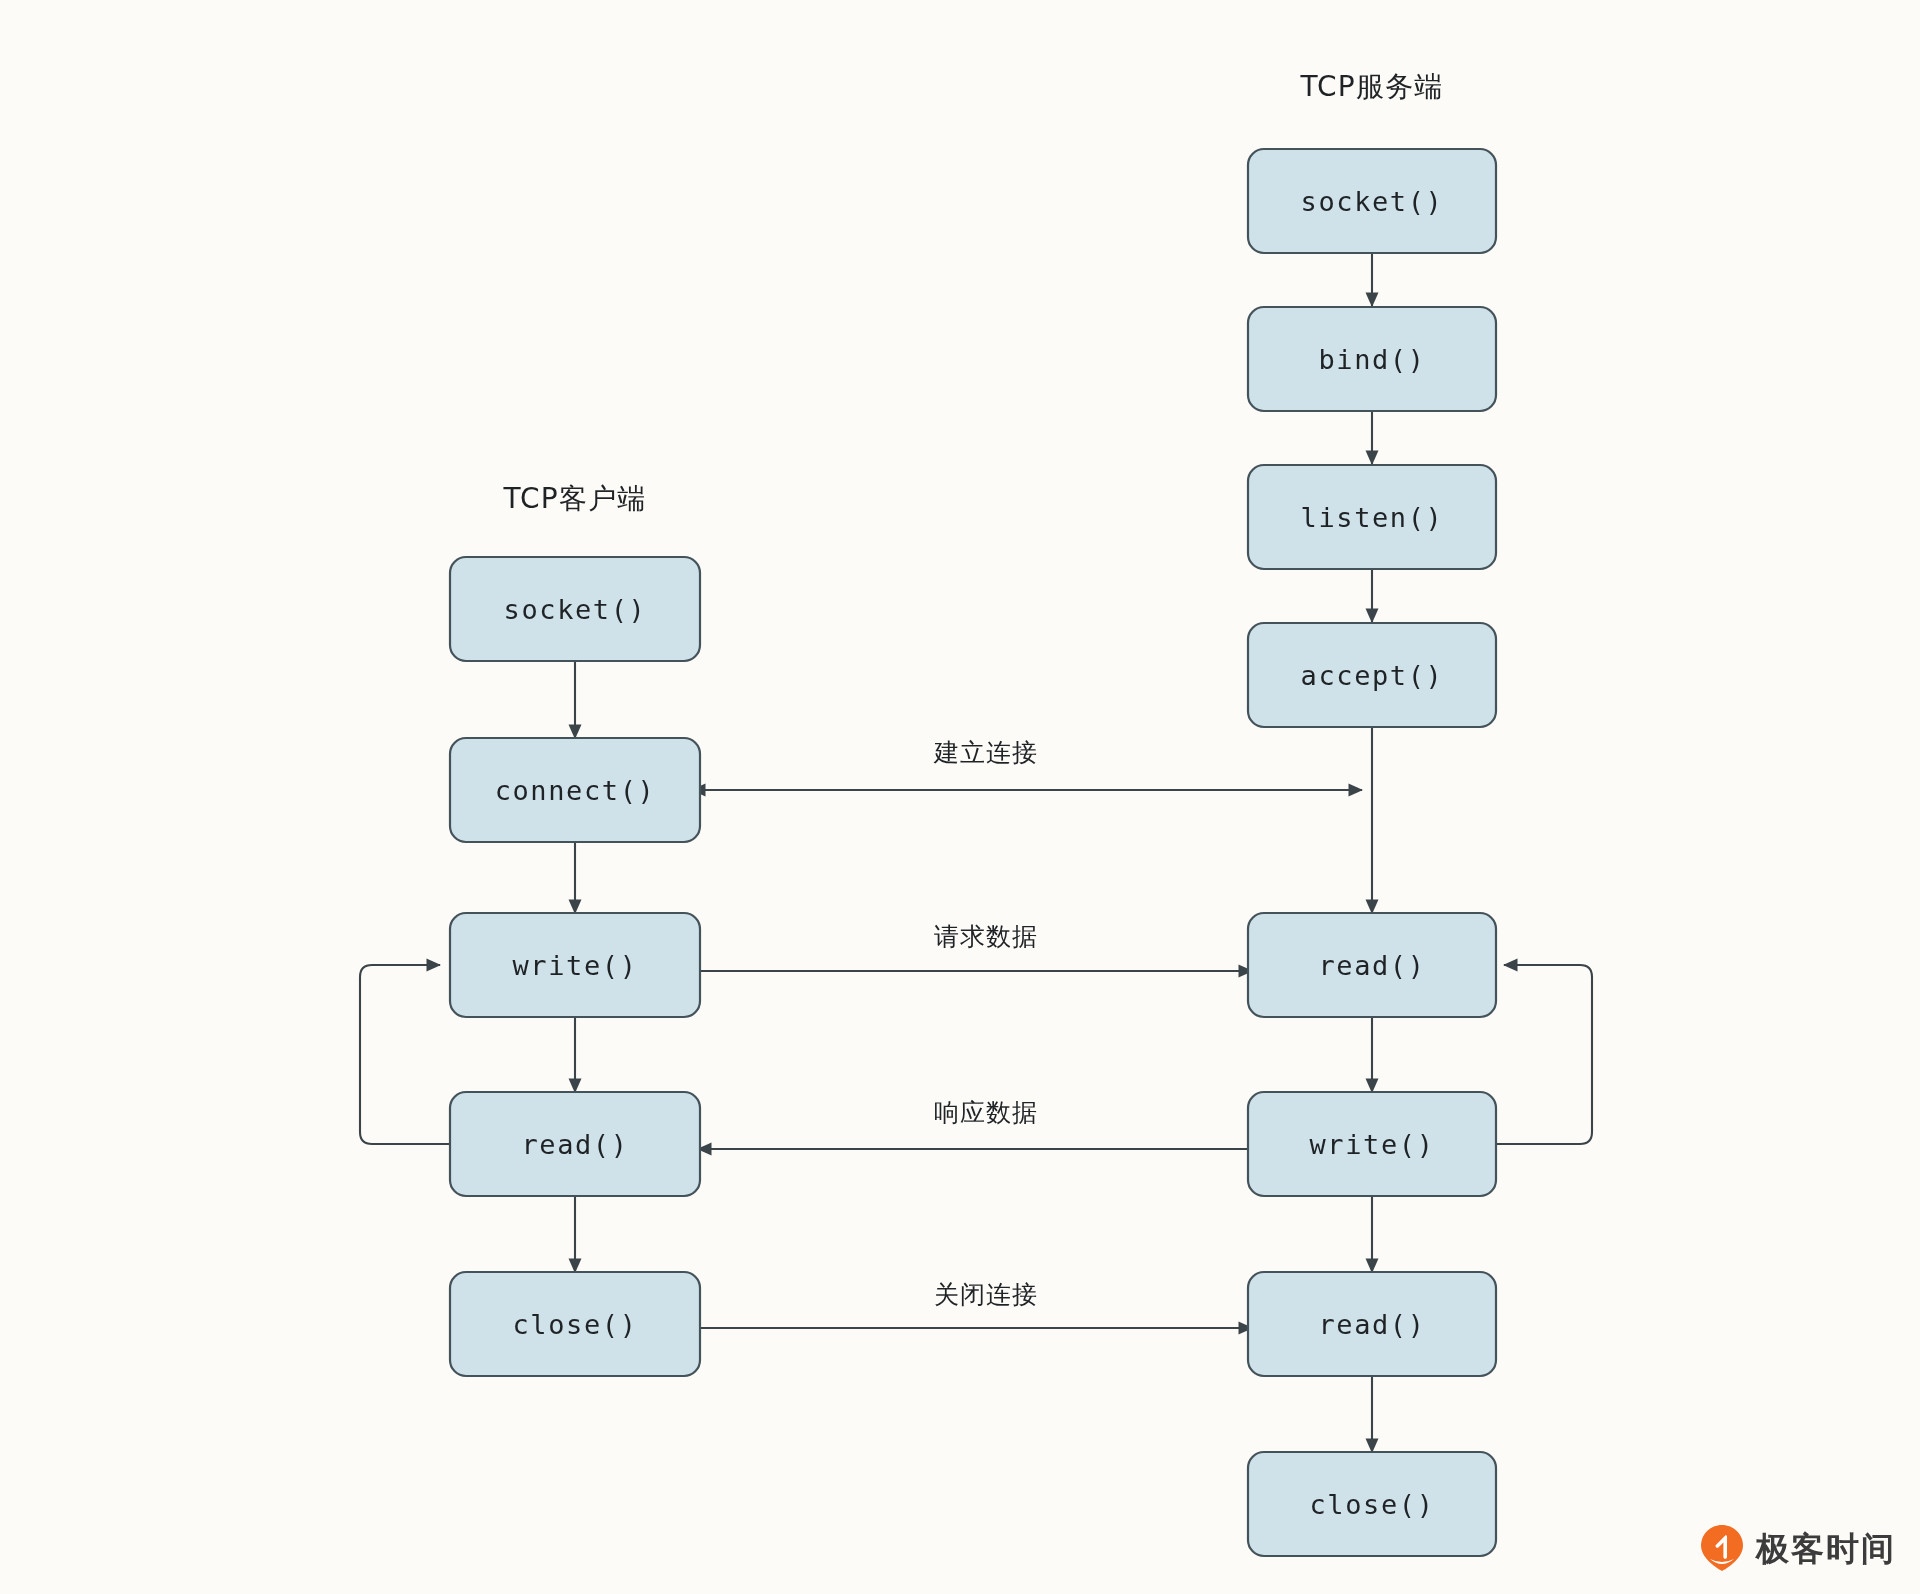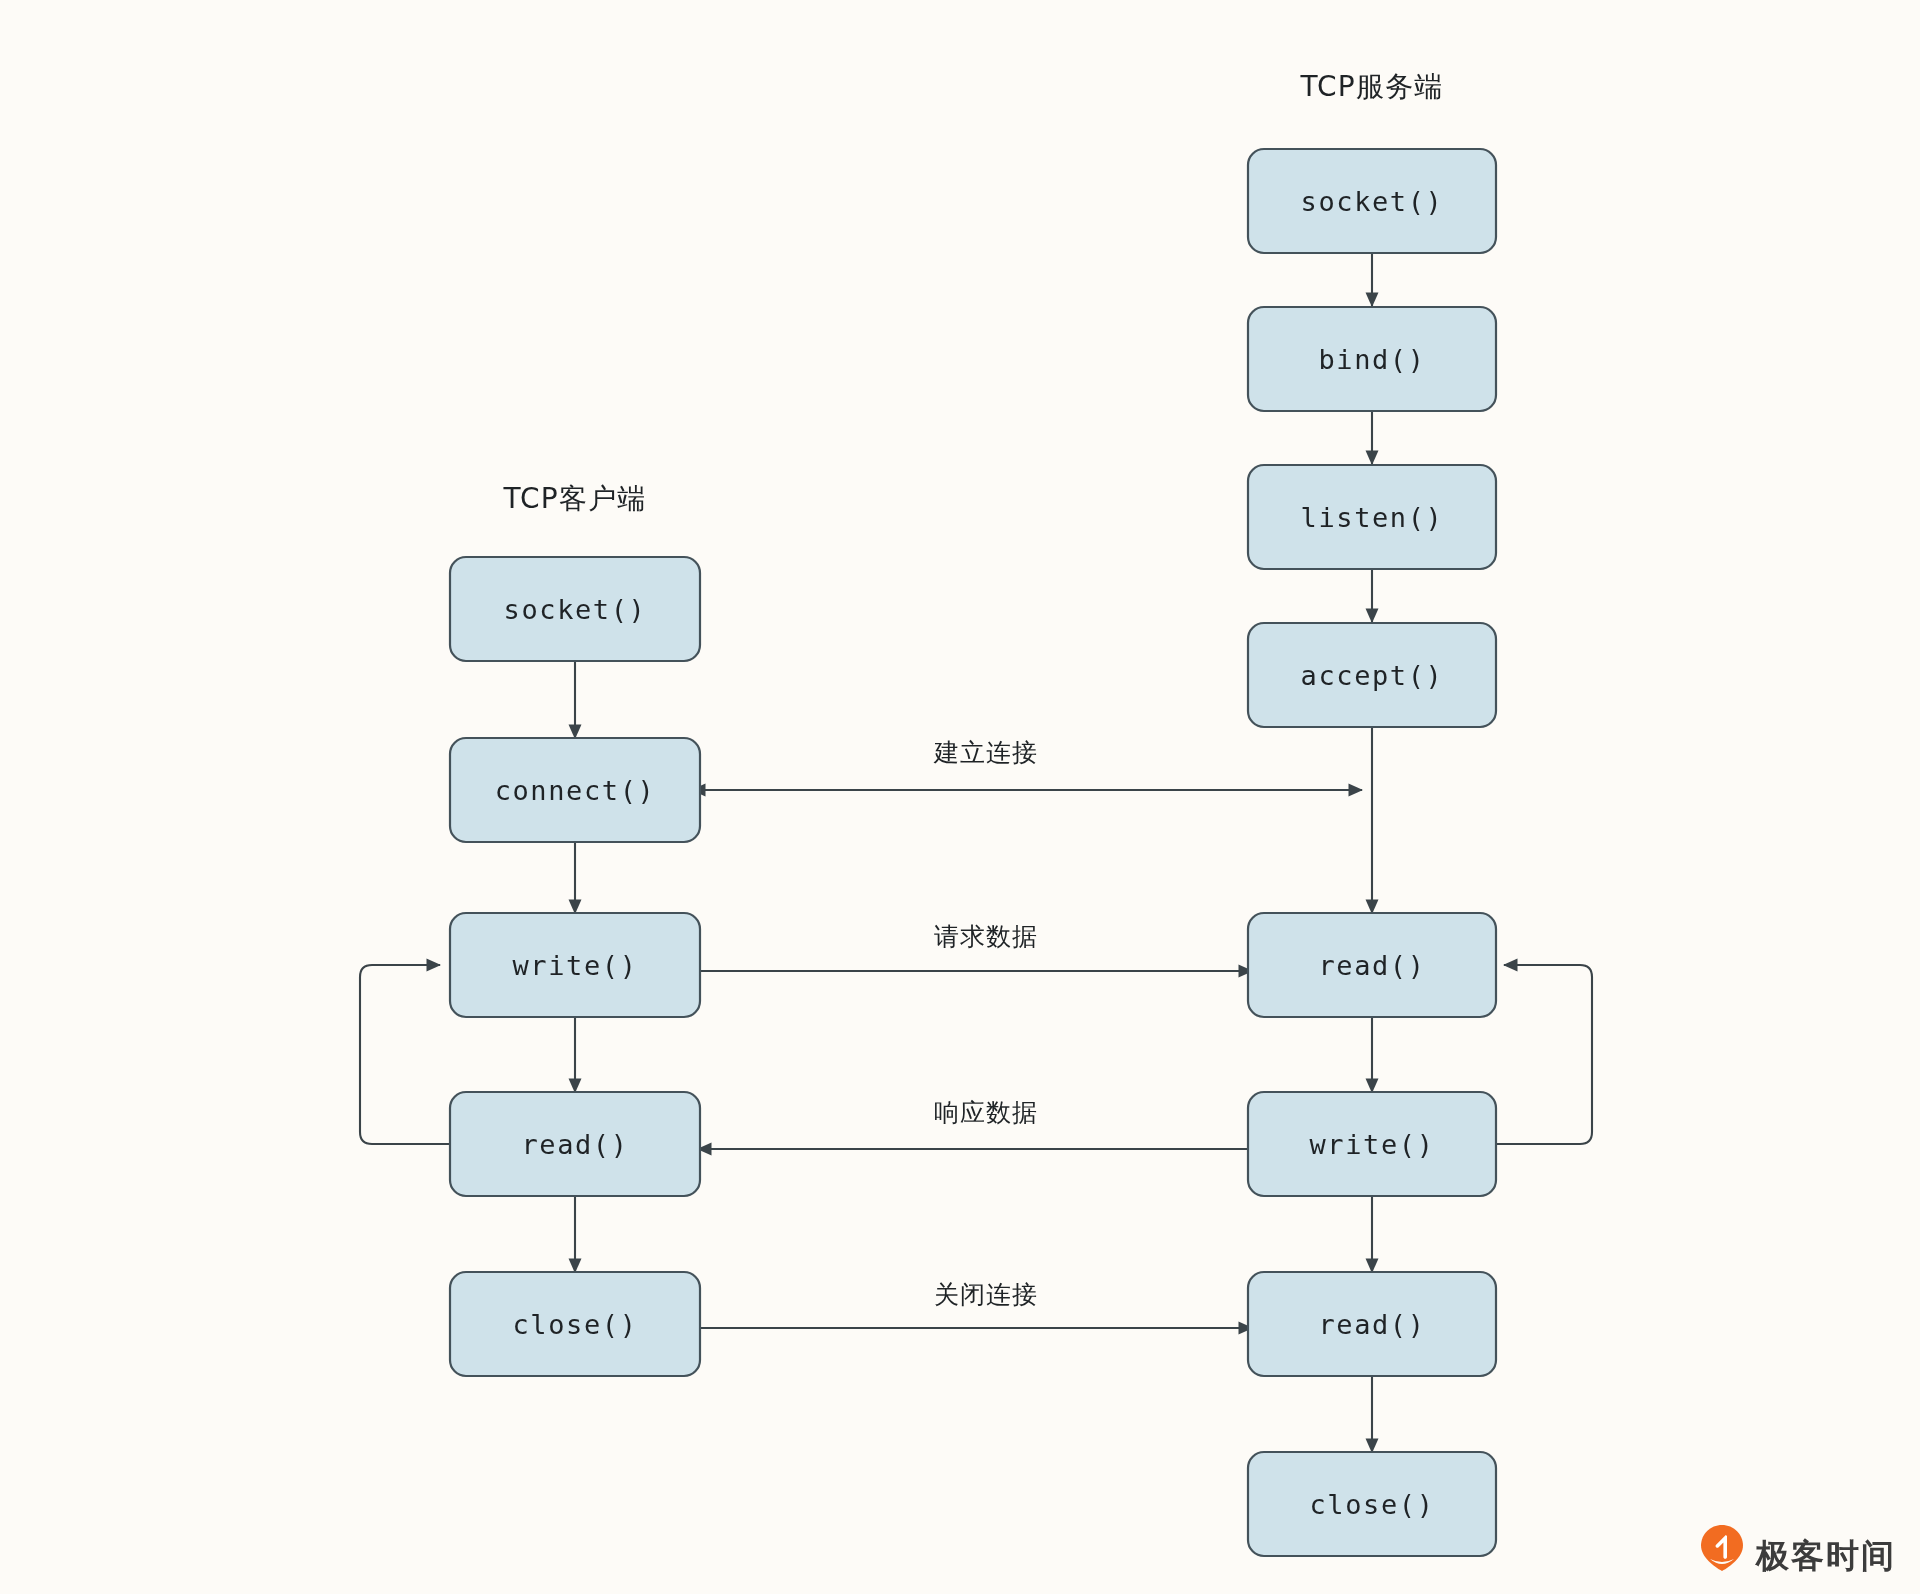--- a/index.html
+++ b/index.html
@@ -60,21 +60,21 @@
     letter-spacing: 1px;
     text-anchor: middle;
     dominant-baseline: middle;
   }
   
   #watermark {
     position: absolute;
     right: 24px;
     bottom: 22px;
     display: flex;
-    align-items: flex-end;
+    align-items: center;
     gap: 12px;
   }
   #watermark .logo-mark {
     width: 44px;
     height: 48px;
     position: relative;
   }
   #watermark .logo-text {
     font-family: "DejaVu Sans", "Liberation Sans", sans-serif;
     font-size: 33px;

